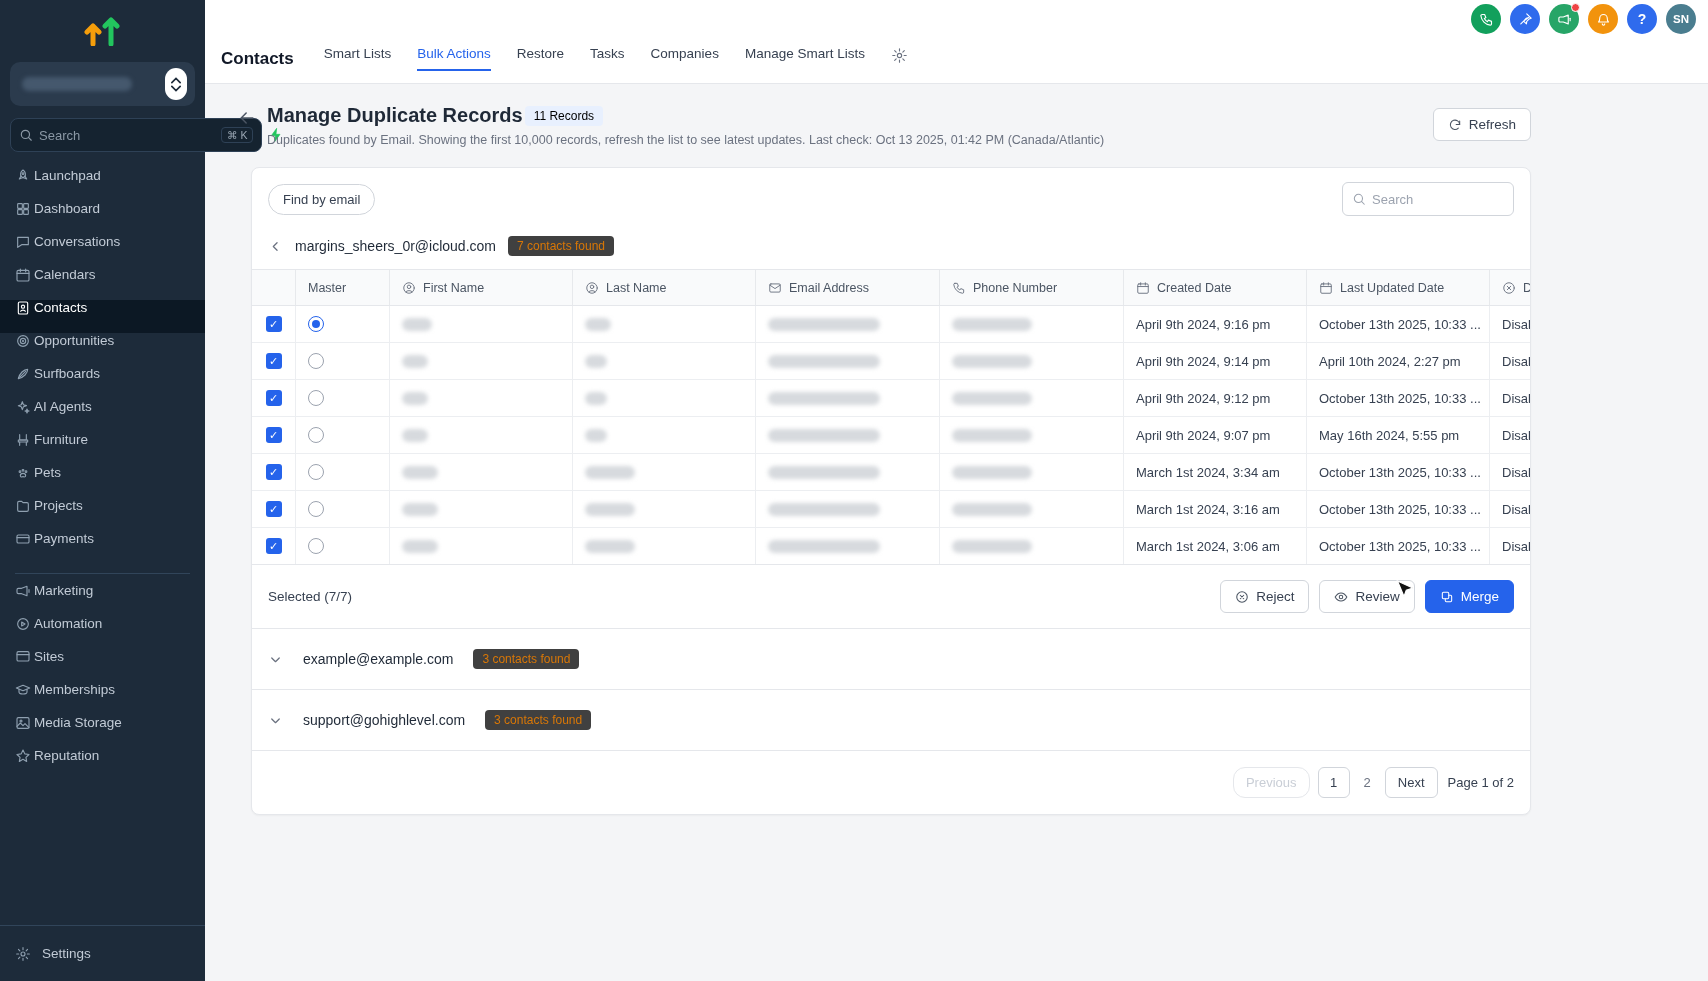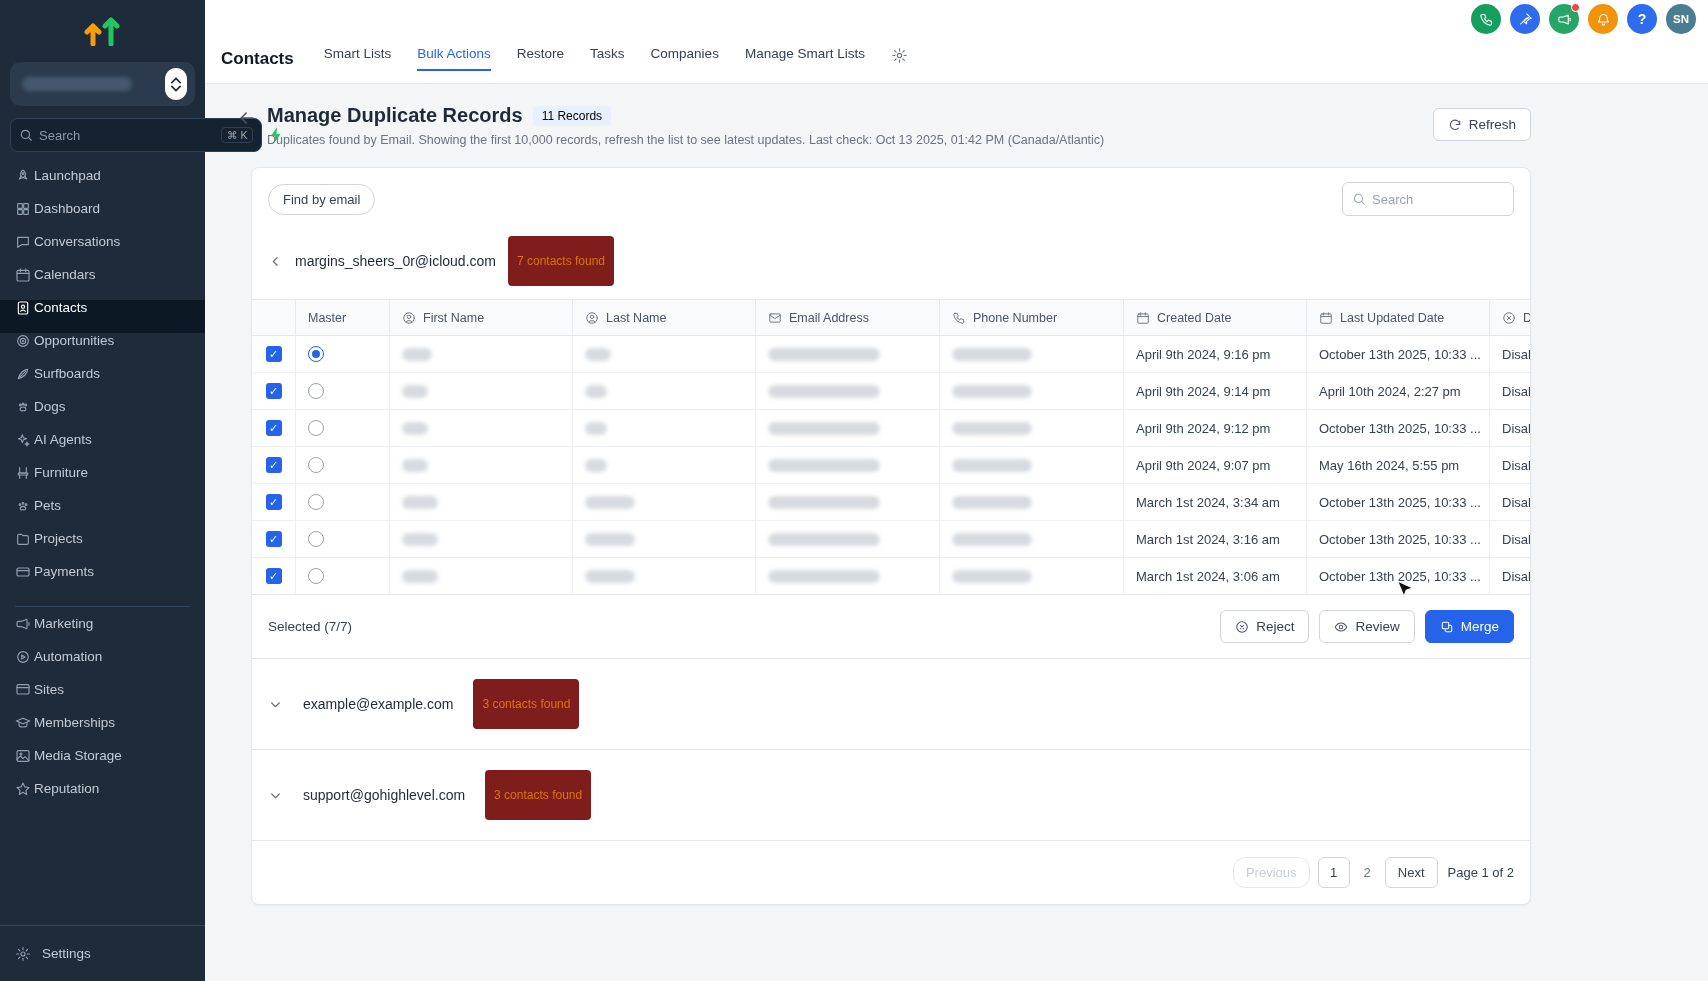--- a/index.html
+++ b/index.html
@@ -43,21 +43,21 @@
   .circle-btn svg { width:15px; height:15px; stroke:#ffffff; stroke-width:1.8; fill:none; stroke-linecap:round; stroke-linejoin:round; }
   .notif-dot { position:absolute; top:-1px; right:-1px; width:9px; height:9px; background:#ef4444; border:1.5px solid #fff; border-radius:50%; }
   .avatar { background:#4a7d8f; color:#fff; font-size:11.5px; font-weight:bold; }
 
   .content { flex:1; overflow:hidden; padding:20px 0 0 32px; }
   .container { width:1294px; }
 
   .page-head { display:flex; align-items:flex-start; position:relative; padding-left:0; }
   .back-btn { margin:4px 10px 0 0; cursor:pointer; }
   .back-btn svg { width:20px; height:20px; stroke:#4b5563; stroke-width:1.8; fill:none; stroke-linecap:round; stroke-linejoin:round; }
-  .title-row { display:flex; align-items:center; gap:10px; }
+  .title-row { display:flex; align-items:center; gap:2px; }
   .page-title { font-size:20px; font-weight:bold; color:#1f2937; }
   .badge-blue { background:#e8f0fe; color:#000000; font-size:12px; padding:3px 9px; border-radius:4px; }
   .subtitle { font-size:12.5px; color:#6b7280; margin-top:6px; }
   .refresh-btn { position:absolute; right:0; top:4px; }
 
   .btn { display:inline-flex; align-items:center; gap:7px; border:1px solid #d1d5db; background:#fff; color:#374151; font-size:13.5px; border-radius:6px; padding:8px 14px; cursor:pointer; font-family:"Liberation Sans",sans-serif; }
   .btn svg { width:14px; height:14px; stroke:#4b5563; stroke-width:1.8; fill:none; stroke-linecap:round; stroke-linejoin:round; }
   .btn.primary { background:#2563eb; border-color:#2563eb; color:#fff; }
   .btn.primary svg { stroke:#fff; }
 
@@ -66,21 +66,21 @@
   .pill-btn { border:1px solid #d1d5db; border-radius:16px; padding:7px 14px; font-size:13px; color:#374151; background:#fff; cursor:pointer; font-family:"Liberation Sans",sans-serif; }
   .card-search { width:172px; height:34px; border:1px solid #d1d5db; border-radius:6px; display:flex; align-items:center; gap:6px; padding:0 9px; }
   .card-search svg { width:14px; height:14px; stroke:#9ca3af; stroke-width:1.8; fill:none; stroke-linecap:round; }
   .card-search input { flex:1; min-width:0; border:none; outline:none; font-size:13px; color:#374151; font-family:"Liberation Sans",sans-serif; }
   .card-search input::placeholder { color:#9ca3af; }
 
   .group-head { display:flex; align-items:center; gap:12px; padding:6px 16px 13px; }
   .chev { cursor:pointer; }
   .chev svg { width:15px; height:15px; stroke:#6b7280; stroke-width:2; fill:none; stroke-linecap:round; stroke-linejoin:round; }
   .group-email { font-size:14px; color:#1f2937; font-weight:500; }
-  .badge-amber { background:#7f1d1d; color:#d97706; font-size:12px; padding:18px 9px; border-radius:4px; }
+  .badge-amber { background:#404040; color:#d97706; font-size:12px; padding:3px 9px; border-radius:4px; }
 
   .table-wrap { overflow:hidden; border-top:1px solid #e5e7eb; }
   .trow { display:grid; grid-template-columns:44px 94px 183px 183px 184px 184px 183px 183px 64px; width:1302px; }
   .trow.head { background:#f9fafb; height:36px; border-bottom:1px solid #e5e7eb; }
   .trow.body { height:37px; border-bottom:1px solid #eceef1; background:#fff; }
   .trow.body:last-child { border-bottom:1px solid #e5e7eb; }
   .cell { display:flex; align-items:center; padding:0 12px; border-right:1px solid #eceef1; overflow:hidden; white-space:nowrap; }
   .trow.head .cell { font-size:12.5px; color:#4b5563; gap:7px; border-right-color:#e7e9ec; }
   .trow.head .cell svg { width:14px; height:14px; stroke:#6b7280; stroke-width:1.6; fill:none; stroke-linecap:round; stroke-linejoin:round; flex-shrink:0; }
   .cell.center { justify-content:center; padding:0; }
@@ -194,29 +194,20 @@
             <circle cx="12" cy="12" r="0.8"></circle>
           </svg>
         <span>Opportunities</span>
       </div>
       <div class="nav-item">
         <svg viewBox="0 0 24 24">
             <path d="M19 5c-6 0-12 6-14 14 8-2 14-8 14-14z"></path>
             <path d="M8 16l8-8"></path>
           </svg>
         <span>Surfboards</span>
-      </div>
-      <div class="nav-item">
-        <svg viewBox="0 0 24 24">
-            <circle cx="8" cy="9" r="1.4"></circle>
-            <circle cx="12" cy="7.5" r="1.4"></circle>
-            <circle cx="16" cy="9" r="1.4"></circle>
-            <path d="M12 12c2.6 0 4.3 1.8 4.3 3.5 0 1.3-1 2.3-2.3 2.3-.8 0-1.3-.5-2-.5s-1.2.5-2 .5c-1.3 0-2.3-1-2.3-2.3C7.7 13.8 9.4 12 12 12z"></path>
-          </svg>
-        <span>Dogs</span>
       </div>
       <div class="nav-item">
         <svg viewBox="0 0 24 24">
             <path d="M11 4l1.6 4.6L17.2 10l-4.6 1.6L11 16l-1.6-4.4L5 10l4.4-1.4z"></path>
             <path d="M18 15l.8 2.2L21 18l-2.2.8L18 21l-.8-2.2L15 18l2.2-.8z"></path>
           </svg>
         <span>AI Agents</span>
       </div>
       <div class="nav-item">
         <svg viewBox="0 0 24 24">

